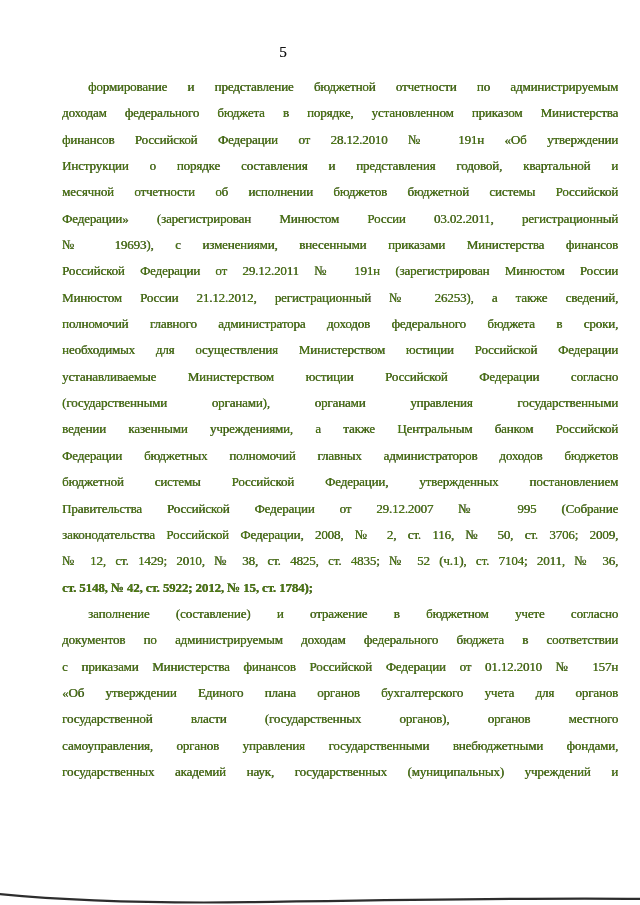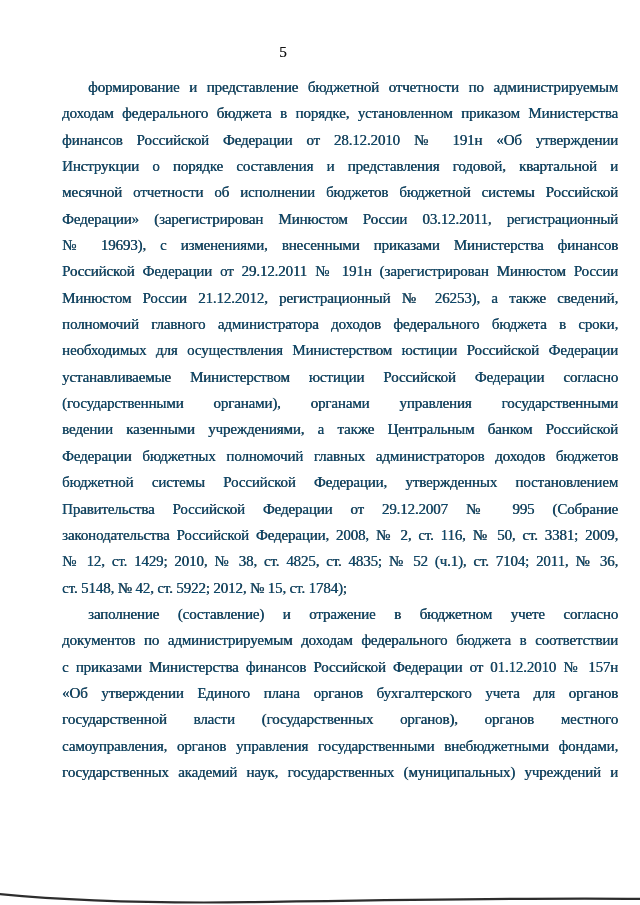--- a/index.html
+++ b/index.html
@@ -30,35 +30,36 @@
     color: #141414;
     text-shadow: 0.35px 0 0 rgba(15,15,15,0.85);
   }
   .textblock {
     position: absolute;
     left: 62px;
     top: 74px;
     width: 556px;
   }
   .line {
-    font-size: 15px;
+    font-size: 13px;
     letter-spacing: -0.15px;
     line-height: 26.35px;
     height: 26.35px;
     overflow: hidden;
-    color: #0c4a6e;
+    color: #4d7c0f;
     text-align: justify;
     text-align-last: justify;
     text-shadow: 0.35px 0 0 rgba(15,15,15,0.85);
   }
   .line.indent {
     text-indent: 26px;
   }
   .line.lastline {
     text-align-last: left;
+    font-weight: bold;
   }
   .scan-edge {
     position: absolute;
     left: 0;
     bottom: 0;
     display: block;
   }
 </style>
 </head>
 <body>
@@ -66,33 +67,33 @@
 <div class="page">
 
   <div class="pagenum">5</div>
 
   <div class="textblock">
       <div class="line indent">формирование и представление бюджетной отчетности по администрируемым</div>
       <div class="line">доходам федерального бюджета в порядке, установленном приказом Министерства</div>
       <div class="line">финансов Российской Федерации от 28.12.2010 № 191н «Об утверждении</div>
       <div class="line">Инструкции о порядке составления и представления годовой, квартальной и</div>
       <div class="line">месячной отчетности об исполнении бюджетов бюджетной системы Российской</div>
-      <div class="line">Федерации» (зарегистрирован Минюстом России 03.12.2011, регистрационный</div>
+      <div class="line">Федерации» (зарегистрирован Минюстом России 03.02.2011, регистрационный</div>
       <div class="line">№ 19693), с изменениями, внесенными приказами Министерства финансов</div>
       <div class="line">Российской Федерации от 29.12.2011 № 191н (зарегистрирован Минюстом России</div>
       <div class="line">Минюстом России 21.12.2012, регистрационный № 26253), а также сведений,</div>
       <div class="line">полномочий главного администратора доходов федерального бюджета в сроки,</div>
       <div class="line">необходимых для осуществления Министерством юстиции Российской Федерации</div>
       <div class="line">устанавливаемые Министерством юстиции Российской Федерации согласно</div>
       <div class="line">(государственными органами), органами управления государственными</div>
       <div class="line">ведении казенными учреждениями, а также Центральным банком Российской</div>
       <div class="line">Федерации бюджетных полномочий главных администраторов доходов бюджетов</div>
       <div class="line">бюджетной системы Российской Федерации, утвержденных постановлением</div>
       <div class="line">Правительства Российской Федерации от 29.12.2007 № 995 (Собрание</div>
-      <div class="line">законодательства Российской Федерации, 2008, № 2, ст. 116, № 50, ст. 3381; 2009,</div>
+      <div class="line">законодательства Российской Федерации, 2008, № 2, ст. 116, № 50, ст. 3706; 2009,</div>
       <div class="line">№ 12, ст. 1429; 2010, № 38, ст. 4825, ст. 4835; № 52 (ч.1), ст. 7104; 2011, № 36,</div>
       <div class="line lastline">ст. 5148, № 42, ст. 5922; 2012, № 15, ст. 1784);</div>
       <div class="line indent">заполнение (составление) и отражение в бюджетном учете согласно</div>
       <div class="line">документов по администрируемым доходам федерального бюджета в соответствии</div>
       <div class="line">с приказами Министерства финансов Российской Федерации от 01.12.2010 № 157н</div>
       <div class="line">«Об утверждении Единого плана органов бухгалтерского учета для органов</div>
       <div class="line">государственной власти (государственных органов), органов местного</div>
       <div class="line">самоуправления, органов управления государственными внебюджетными фондами,</div>
       <div class="line">государственных академий наук, государственных (муниципальных) учреждений и</div>
     </div>

